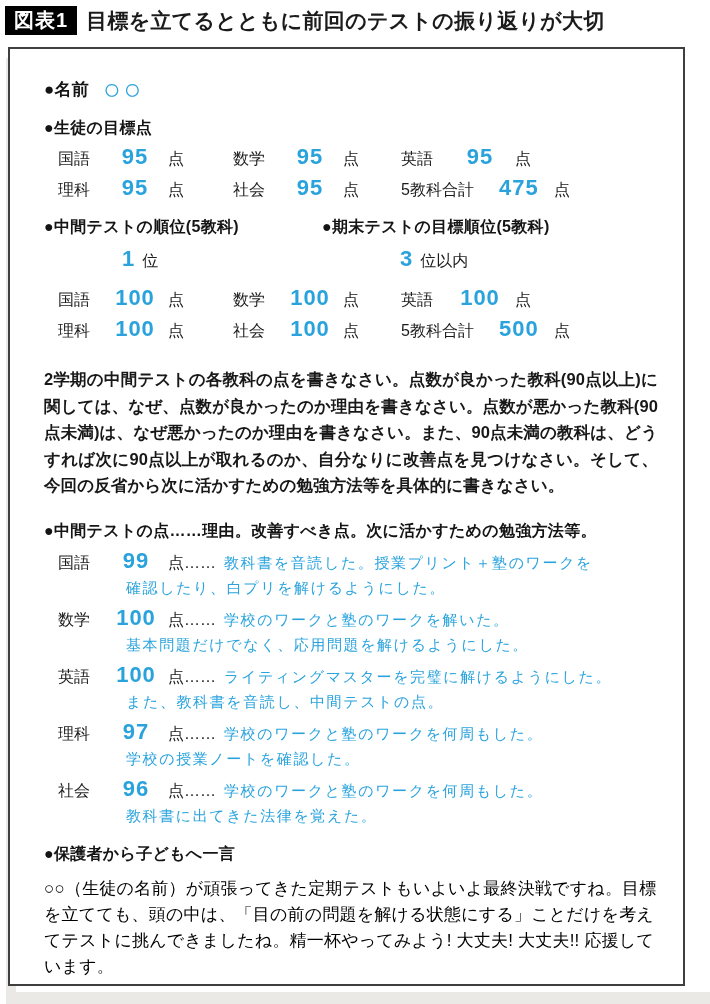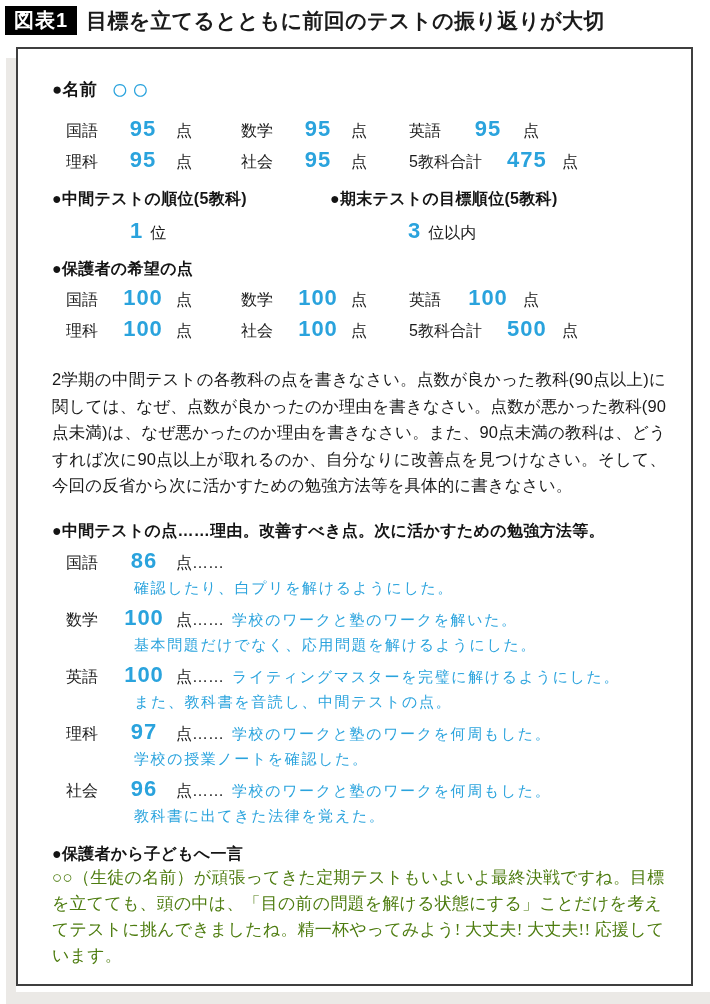--- a/index.html
+++ b/index.html
@@ -12,21 +12,21 @@
   .fig-tag{
     background:#000000;color:#fff;font-weight:bold;font-size:20px;
     padding:4px 9px 5px 9px;letter-spacing:1px;line-height:1;
   }
   .fig-title{font-size:21px;font-weight:800;margin-left:9px;letter-spacing:0.3px;font-family:Liberation Mono, monospace;}
   
   .left-strip{position:absolute;left:6px;top:58px;width:10px;bottom:0;background:#ebe9e6;}
   .bottom-strip{position:absolute;left:6px;right:0;bottom:0;height:12px;background:#ebe9e6;}
   
   .sheet{
-    position:absolute;left:16px;top:47px;width:677px;height:939px;
+    position:absolute;left:8px;top:47px;width:677px;height:939px;
     box-sizing:border-box;border:2px solid #3f3f3f;background:#fff;
     padding:24px 25px 18px 34px;
   }
   .bullet-heading{font-size:16px;font-weight:700;color:#141414;letter-spacing:0.3px;}
   
   .row-name{display:flex;align-items:center;margin:2px 0 14px 0;}
   .row-name .bullet-heading{font-size:17px;}
   .name-value{font-size:29px;font-weight:400;color:#2aa3dd;margin-left:14px;letter-spacing:3px;line-height:1;}
   
   .score-section{margin-top:10px;}
@@ -45,38 +45,38 @@
   .unit{font-size:16px;font-weight:500;margin-left:4px;}
   
   .rank-section{display:flex;margin-top:16px;}
   .rank-col1{width:278px;}
   .rank-col2{flex:1;}
   .rank-value-row{margin:10px 0 0 78px;display:flex;align-items:baseline;}
   .rank-num{font-size:22px;font-weight:600;color:#2aa3dd;letter-spacing:1px;line-height:1;}
   .rank-unit{font-size:16px;font-weight:500;margin-left:7px;}
   
   .instruction{
-    margin-top:24px;font-size:16.5px;line-height:26.5px;font-weight:400;
+    margin-top:24px;font-size:16.5px;line-height:26.5px;font-weight:700;
     letter-spacing:0.1px;text-align:justify;color:#181818;
   }
   
   .midterm-heading{margin-top:22px;}
   .entries{margin-top:8px;}
   .entry{margin:0 0 7px 14px;}
   .entry-row1{display:flex;align-items:baseline;line-height:25px;}
   .entry-subj{font-size:16px;font-weight:500;width:46px;}
   .entry-score{font-size:22px;font-weight:600;color:#2aa3dd;width:64px;text-align:center;letter-spacing:1px;line-height:1;}
   .entry-dots{font-size:16px;font-weight:500;width:56px;}
   .hand{color:#2aa3dd;font-size:15px;font-weight:500;letter-spacing:1.6px;line-height:25px;}
   .entry-line2{margin-left:68px;}
   
   .parent-heading{margin-top:16px;}
   .parent-body{
-    margin-top:0;font-family:Liberation Serif, serif;
-    font-size:17px;line-height:26px;color:#4d7c0f;letter-spacing:0.2px;
+    margin-top:11px;font-family:Liberation Sans, sans-serif;
+    font-size:17px;line-height:26px;color:#000000;letter-spacing:0.2px;
   }
 </style>
 </head>
 <body>
 
 <div class="fig-header">
   <span class="fig-tag">図表1</span>
   <span class="fig-title">目標を立てるとともに前回のテストの振り返りが大切</span>
 </div>
 
@@ -84,20 +84,21 @@
 <div class="bottom-strip"></div>
 
 <div class="sheet">
 
   <div class="row-name">
     <span class="bullet-heading">●名前</span>
     <span class="name-value">○○</span>
   </div>
 
   <div class="score-section">
+    <div class="bullet-heading">●生徒の目標点</div>
     <div class="score-row">
       <div class="cell cellA">
         <span class="subj">国語</span>
         <span class="score-num">95</span>
         <span class="unit">点</span>
       </div>
       <div class="cell cellB">
         <span class="subj">数学</span>
         <span class="score-num">95</span>
         <span class="unit">点</span>
@@ -138,21 +139,20 @@
     <div class="rank-col2">
       <div class="bullet-heading">●期末テストの目標順位(5教科)</div>
       <div class="rank-value-row">
         <span class="rank-num">3</span>
         <span class="rank-unit">位以内</span>
       </div>
     </div>
   </div>
 
   <div class="score-section" style="margin-top:15px;">
-    <div class="bullet-heading">●保護者の希望の点</div>
     <div class="score-row">
       <div class="cell cellA">
         <span class="subj">国語</span>
         <span class="score-num">100</span>
         <span class="unit">点</span>
       </div>
       <div class="cell cellB">
         <span class="subj">数学</span>
         <span class="score-num">100</span>
         <span class="unit">点</span>
@@ -183,22 +183,23 @@
   </div>
 
   <div class="instruction">2学期の中間テストの各教科の点を書きなさい。点数が良かった教科(90点以上)に関しては、なぜ、点数が良かったのか理由を書きなさい。点数が悪かった教科(90点未満)は、なぜ悪かったのか理由を書きなさい。また、90点未満の教科は、どうすれば次に90点以上が取れるのか、自分なりに改善点を見つけなさい。そして、今回の反省から次に活かすための勉強方法等を具体的に書きなさい。</div>
 
   <div class="bullet-heading midterm-heading">●中間テストの点……理由。改善すべき点。次に活かすための勉強方法等。</div>
   <div class="entries">
 
     <div class="entry">
       <div class="entry-row1">
         <span class="entry-subj">国語</span>
-        <span class="entry-score">86</span>
-        <span class="entry-dots">点……</span>
+        <span class="entry-score">99</span>
+        <span class="entry-dots">点……</span>
+        <span class="hand">教科書を音読した。授業プリント＋塾のワークを</span>
       </div>
       <div class="entry-line2 hand">確認したり、白プリを解けるようにした。</div>
     </div>
 
     <div class="entry">
       <div class="entry-row1">
         <span class="entry-subj">数学</span>
         <span class="entry-score">100</span>
         <span class="entry-dots">点……</span>
         <span class="hand">学校のワークと塾のワークを解いた。</span>

